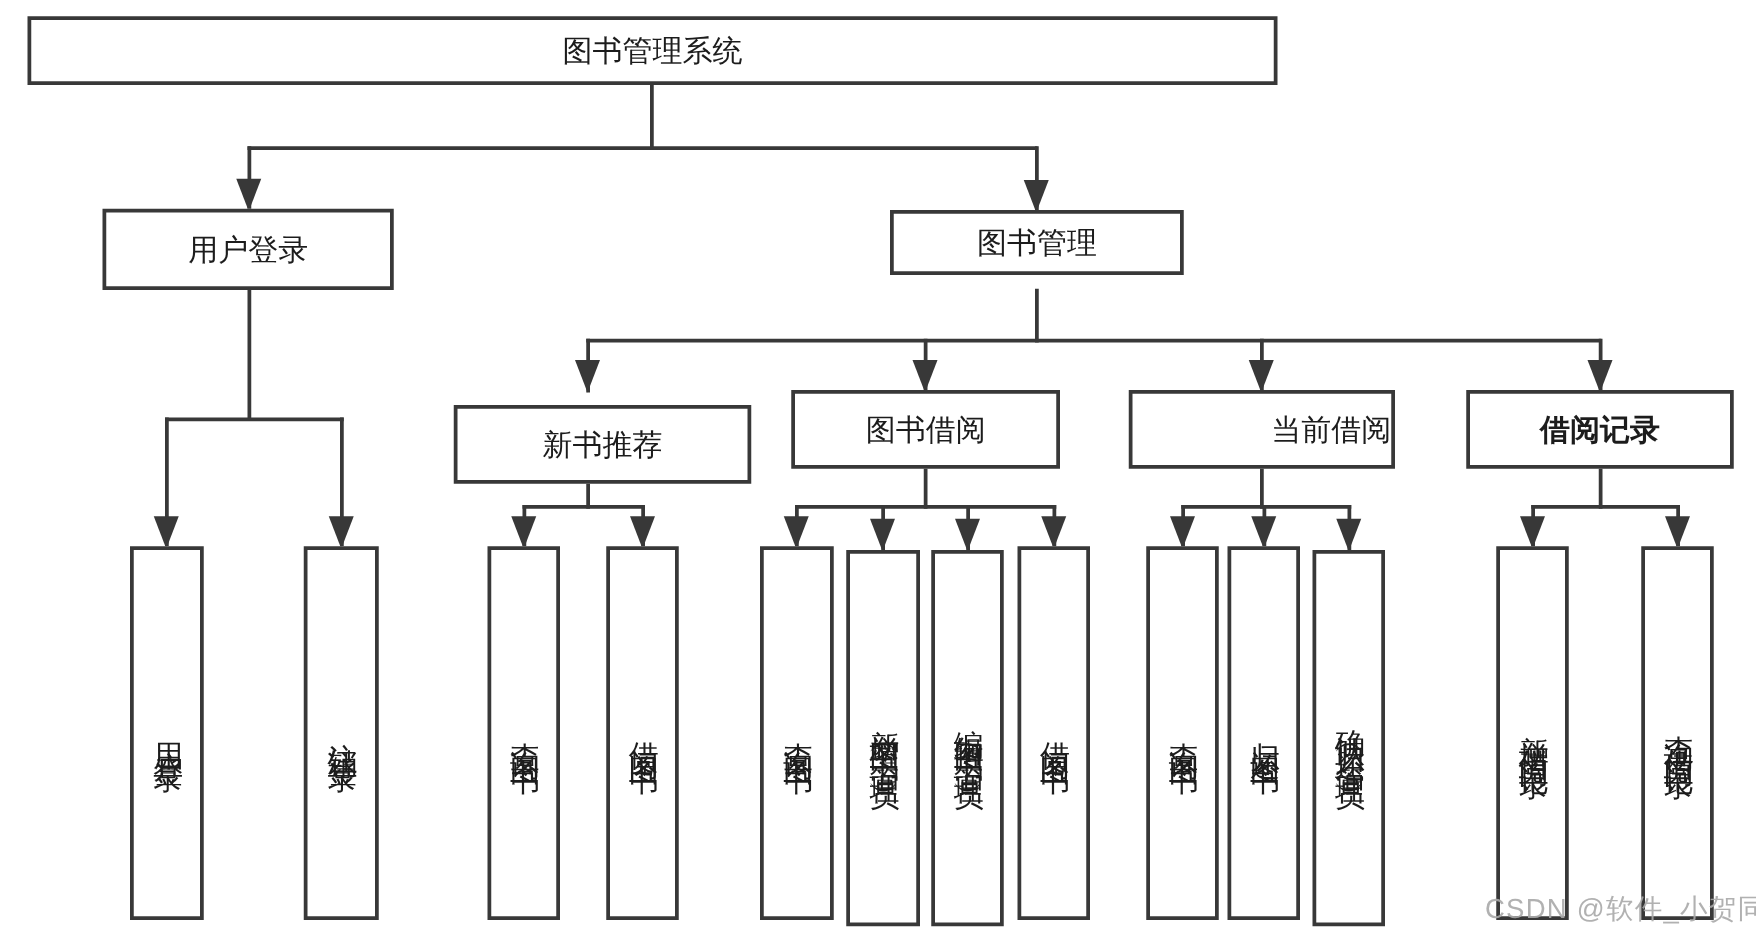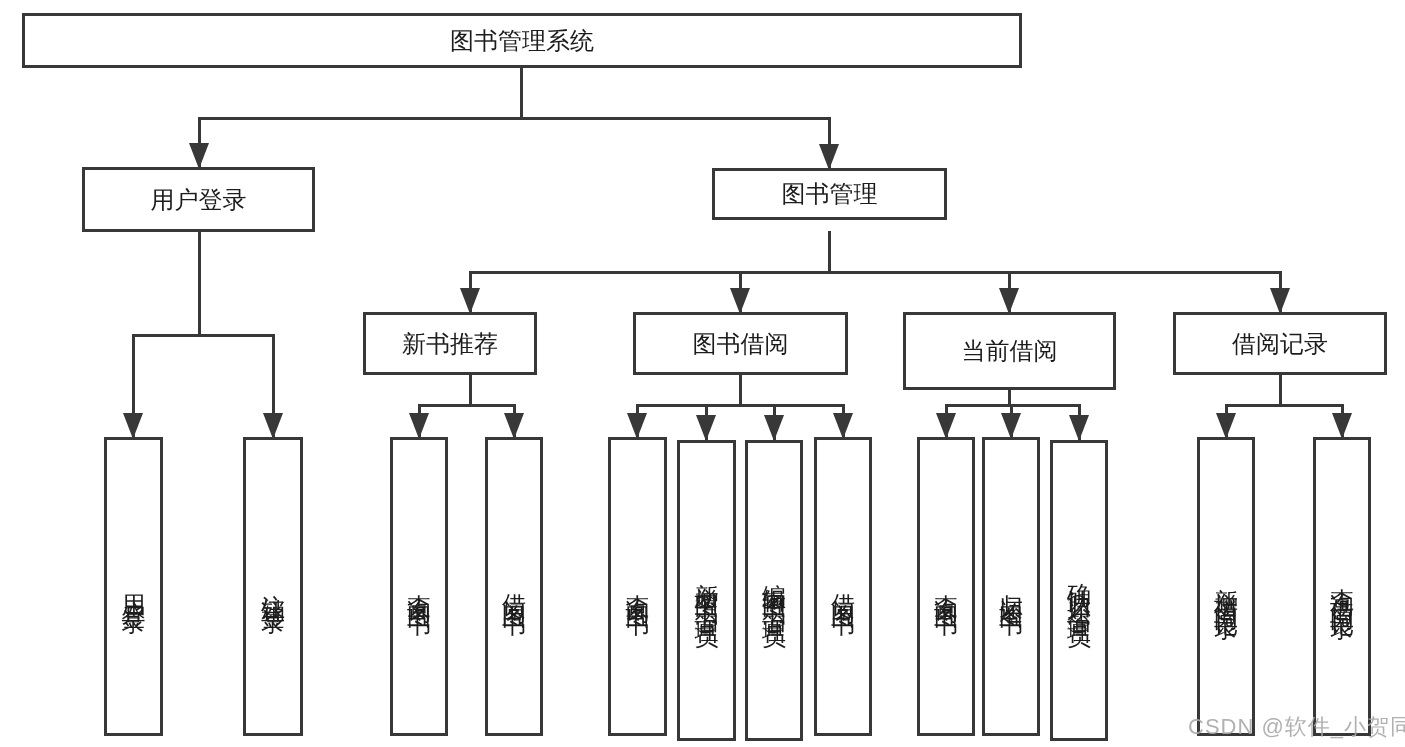--- a/index.html
+++ b/index.html
@@ -117,30 +117,30 @@
     <span>图书管理系统</span>
   </div>
 
   <div class="node" style="left:82px; top:167px; width:233px; height:65px;">
     <span>用户登录</span>
   </div>
   <div class="node" style="left:712px; top:168px; width:235px; height:52px;">
     <span>图书管理</span>
   </div>
 
-  <div class="node" style="left:363px; top:312px; width:174px; height:63px;">
+  <div class="node" style="left:363px; top:324px; width:238px; height:63px;">
     <span>新书推荐</span>
   </div>
   <div class="node" style="left:633px; top:312px; width:215px; height:63px;justify-content:center;">
     <span>图书借阅</span>
   </div>
-  <div class="node" style="left:903px; top:312px; width:213px; height:78px;">
+  <div class="node" style="left:903px; top:312px; width:213px; height:63px;justify-content:flex-end;">
     <span>当前借阅</span>
   </div>
-  <div class="node" style="left:1173px; top:312px; width:214px; height:63px;">
+  <div class="node" style="left:1173px; top:312px; width:214px; height:63px;font-weight:bold;">
     <span>借阅记录</span>
   </div>
 
   <div class="node v" style="left:104px; top:437px; width:59px; height:299px;">
     <span>用户登录</span>
   </div>
   <div class="node v" style="left:243px; top:437px; width:60px; height:299px;">
     <span>注销登录</span>
   </div>
 

